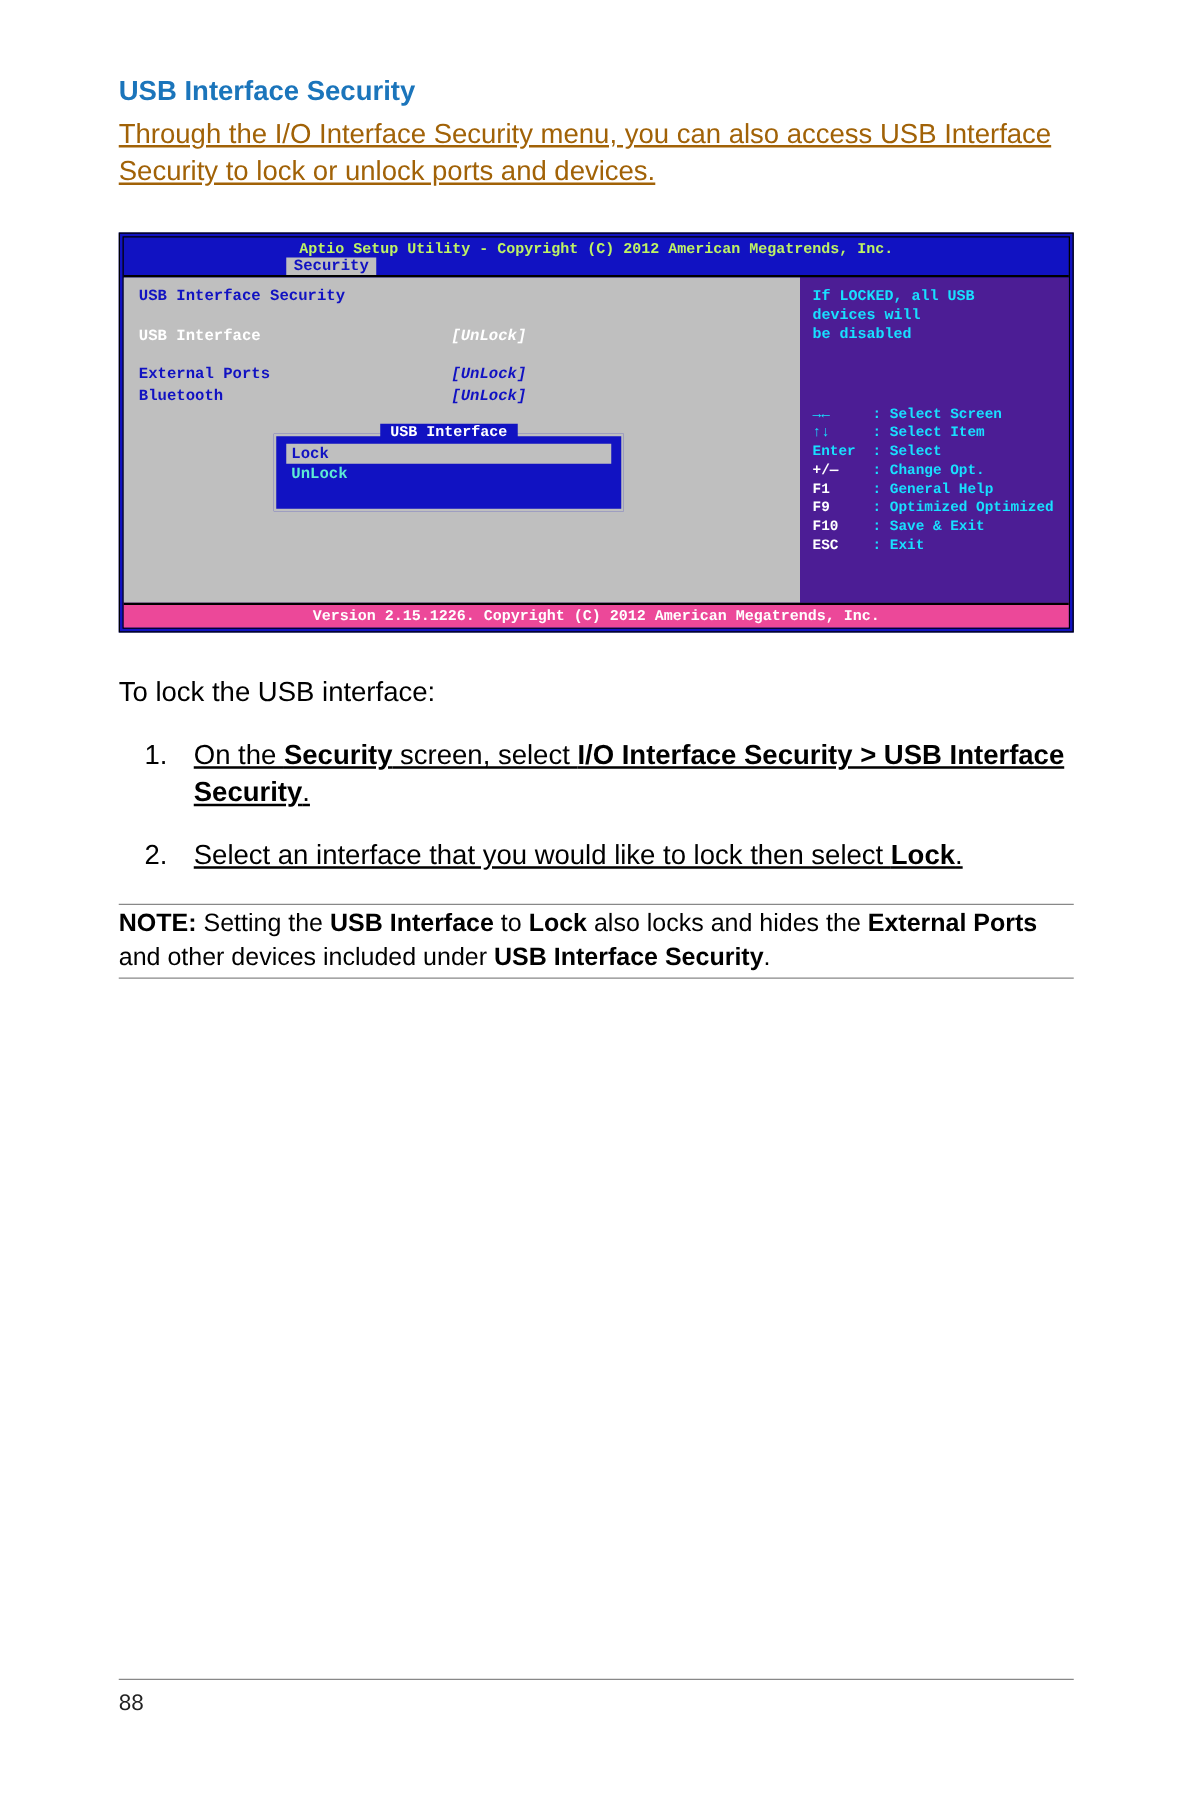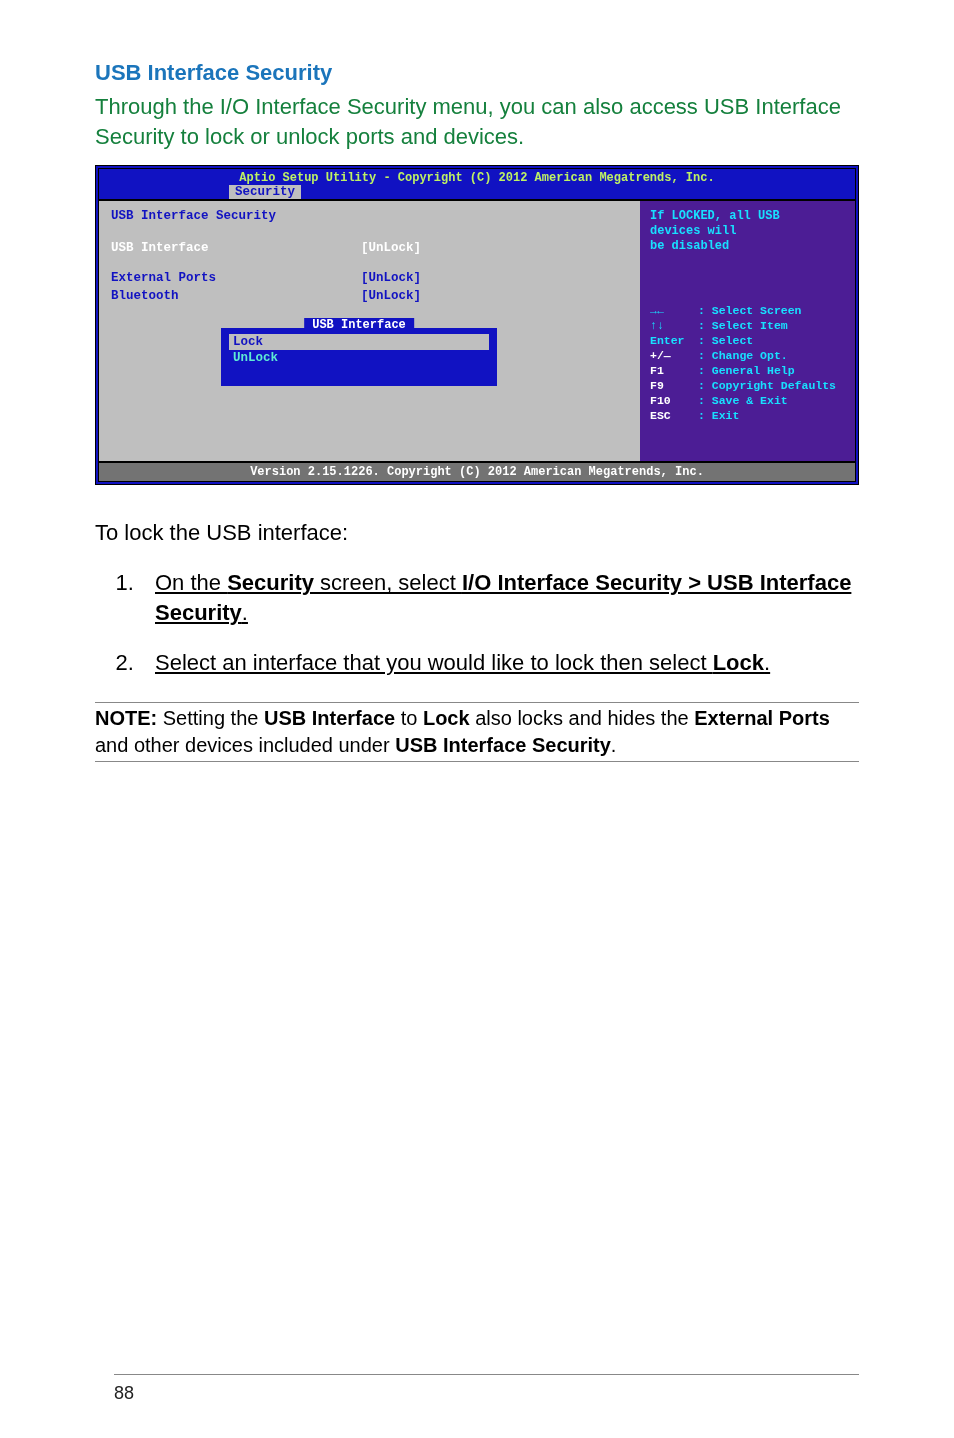--- a/index.html
+++ b/index.html
@@ -16,23 +16,24 @@
       padding: 60px 95px 50px 95px;
     }
     .section-heading {
       color: #1b75bb;
       font-weight: bold;
       font-size: 22px;
       margin-bottom: 6px;
     }
     .section-body {
       font-size: 22px;
-      color: #15803d;
+      color: #a16207;
       line-height: 1.35;
-      margin-bottom: 14px;
+      margin-bottom: 35px;
+      text-decoration: underline;
     }
     
     
     .bios-container {
       border: 4px double #000;
       background: #1112c2;
       color: #fff;
       font-family: "Courier New", monospace;
       font-size: 12.5px;
       font-weight: bold;
@@ -80,20 +81,21 @@
     .bios-row {
       display: flex;
       margin-bottom: 4px;
     }
     .bios-row .label {
       width: 250px;
       color: #1112c2;
     }
     .bios-row .value {
       color: #1112c2;
+      font-style: italic;
     }
     .bios-row.selected .label {
       color: #fff;
     }
     .bios-row.selected .value {
       color: #fff;
     }
     
     .bios-popup {
       position: absolute;
@@ -138,21 +140,21 @@
       width: 48px;
       color: #fff;
     }
     .bios-nav-key.cyan { color: #18e0ff; }
     .bios-nav-desc {
       color: #18e0ff;
     }
     
     .bios-footer {
       text-align: center;
-      background: #737373;
+      background: #ec4899;
       color: #fff;
       padding: 2px 0;
       border-top: 2px solid #000;
       font-size: 12px;
     }
     
     .post-bios-text {
       font-size: 22px;
       margin-bottom: 22px;
     }
@@ -174,30 +176,29 @@
       border-top: 1px solid #888;
       border-bottom: 1px solid #888;
       padding: 2px 0;
       font-size: 20px;
       line-height: 1.35;
       margin-top: 5px;
     }
     
     .footer {
       position: absolute;
-      bottom: 34px;
+      bottom: 65px;
       left: 95px;
       right: 95px;
       border-top: 1px solid #888;
       padding-top: 8px;
       display: flex;
       justify-content: space-between;
       font-size: 18px;
       color: #222;
-      margin-left: 19px;
     }
     
     b { font-weight: bold; }
   </style>
 </head>
 <body>
 
 <div class="section-heading">USB Interface Security</div>
 <div class="section-body">Through the I/O Interface Security menu, you can also access USB Interface Security to lock or unlock ports and devices.</div>
 
@@ -250,21 +251,21 @@
         <div class="bios-nav-row">
             <div class="bios-nav-key">+/—</div>
             <div class="bios-nav-desc">: Change Opt.</div>
           </div>
         <div class="bios-nav-row">
             <div class="bios-nav-key">F1</div>
             <div class="bios-nav-desc">: General Help</div>
           </div>
         <div class="bios-nav-row">
             <div class="bios-nav-key">F9</div>
-            <div class="bios-nav-desc">: Copyright Defaults</div>
+            <div class="bios-nav-desc">: Optimized Optimized</div>
           </div>
         <div class="bios-nav-row">
             <div class="bios-nav-key">F10</div>
             <div class="bios-nav-desc">: Save &amp; Exit</div>
           </div>
         <div class="bios-nav-row">
             <div class="bios-nav-key">ESC</div>
             <div class="bios-nav-desc">: Exit</div>
           </div>
       </div>

